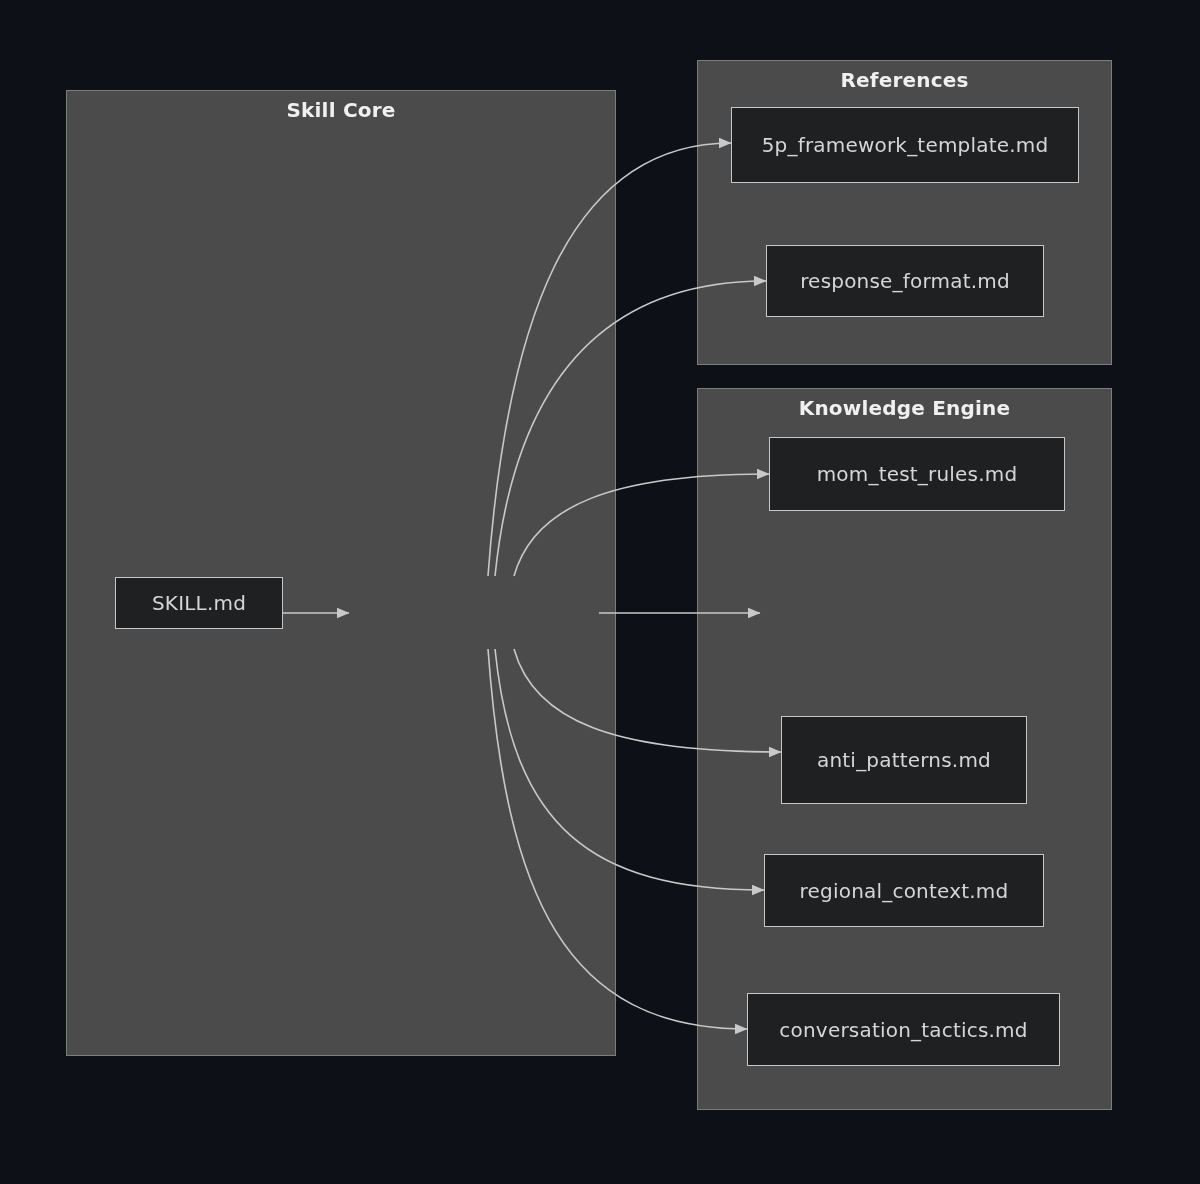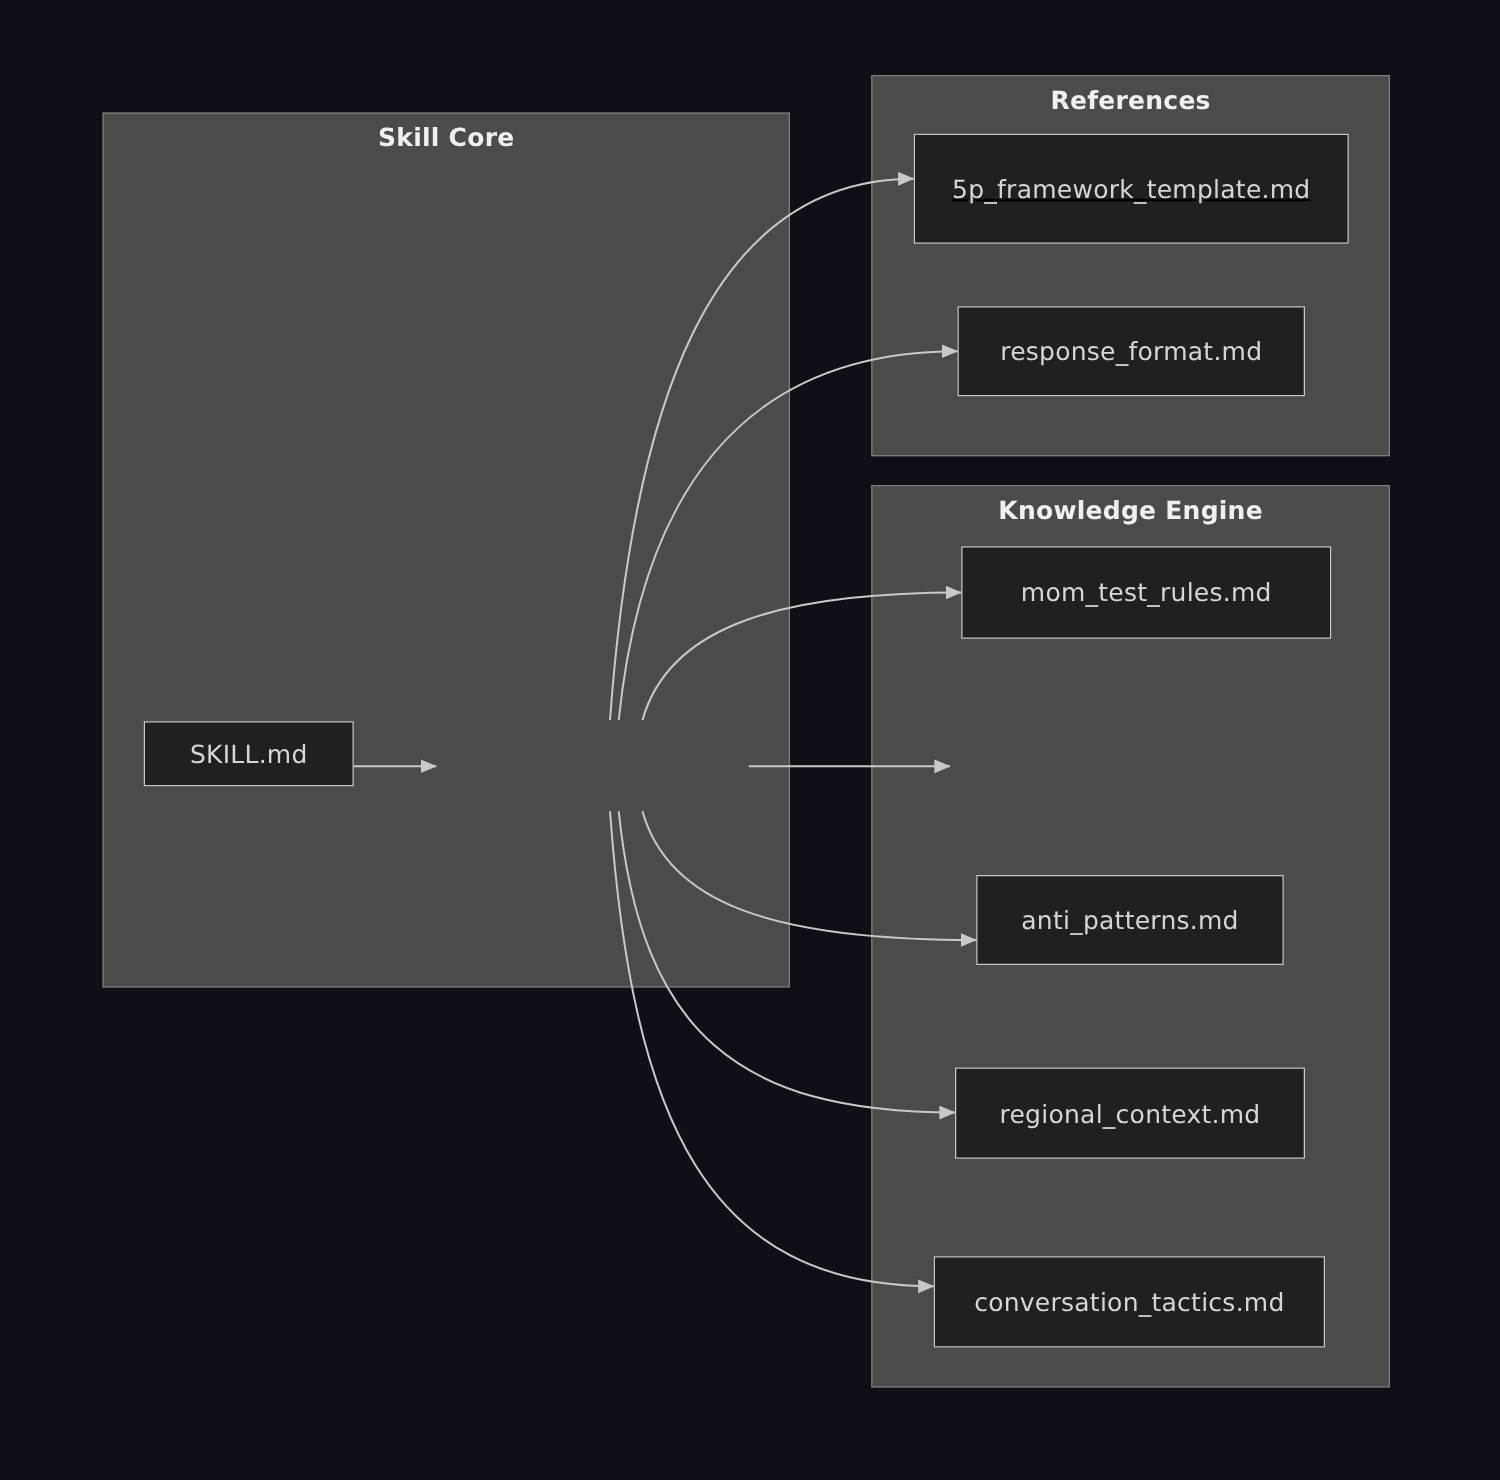--- a/index.html
+++ b/index.html
@@ -64,59 +64,59 @@
     fill:none;
     stroke:var(--edge);
     stroke-width:1.6px;
   }
 </style>
 </head>
 <body>
 
 <div class="canvas">
 
-  <div class="cluster" style="left:82px;top:90px;width:550px;height:700px;">
+  <div class="cluster" style="left:66px;top:90px;width:550px;height:966px;">
     <div class="cluster-title">Skill Core</div>
   </div>
 
   <div class="cluster" style="left:697px;top:60px;width:415px;height:305px;">
     <div class="cluster-title">References</div>
   </div>
 
   <div class="cluster" style="left:697px;top:388px;width:415px;height:722px;">
     <div class="cluster-title">Knowledge Engine</div>
   </div>
 
   <div class="node" style="left:115px;top:577px;width:168px;height:52px;">
     <span class="node-label">SKILL.md</span>
   </div>
 
 
-  <div class="node" style="left:731px;top:107px;width:348px;height:88px;text-decoration:underline;">
+  <div class="node" style="left:731px;top:107px;width:348px;height:76px;">
     <span class="node-label">5p_framework_template.md</span>
   </div>
 
   <div class="node" style="left:766px;top:245px;width:278px;height:72px;">
     <span class="node-label">response_format.md</span>
   </div>
 
   <div class="node" style="left:769px;top:437px;width:296px;height:74px;">
     <span class="node-label">mom_test_rules.md</span>
   </div>
 
 
-  <div class="node" style="left:781px;top:700px;width:246px;height:72px;">
+  <div class="node" style="left:781px;top:716px;width:246px;height:88px;">
     <span class="node-label">anti_patterns.md</span>
   </div>
 
   <div class="node" style="left:764px;top:854px;width:280px;height:73px;text-align:center;">
     <span class="node-label">regional_context.md</span>
   </div>
 
-  <div class="node" style="left:747px;top:993px;width:313px;height:73px;margin-top:12px;">
+  <div class="node" style="left:747px;top:993px;width:313px;height:73px;">
     <span class="node-label">conversation_tactics.md</span>
   </div>
 
   <svg class="edge-layer" viewBox="0 0 1200 1184" xmlns="http://www.w3.org/2000/svg">
     <defs>
       <marker id="arrowhead" markerUnits="userSpaceOnUse" markerWidth="14" markerHeight="12" refX="12.5" refY="5.5" orient="auto">
         <path d="M0,0 L13,5.5 L0,11 Z" fill="#c9c9c9"></path>
       </marker>
     </defs>
     <g id="edge-group">

